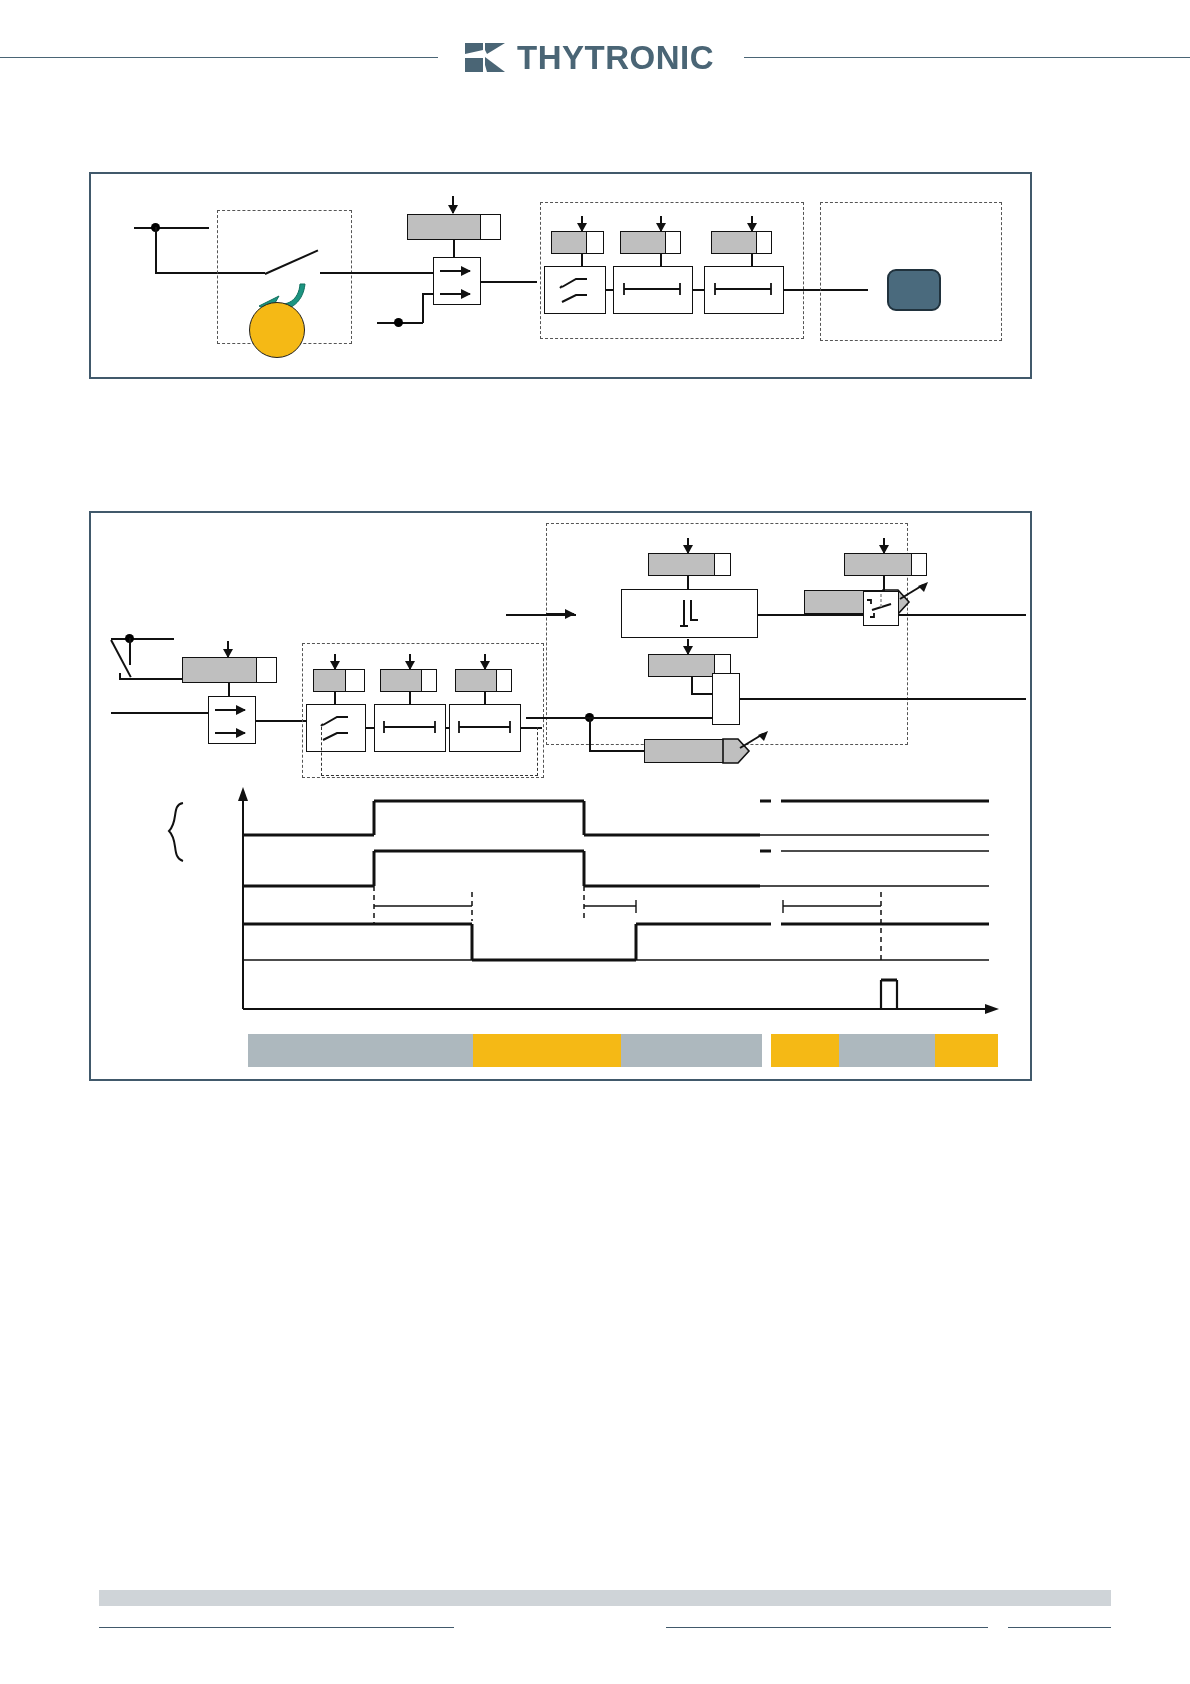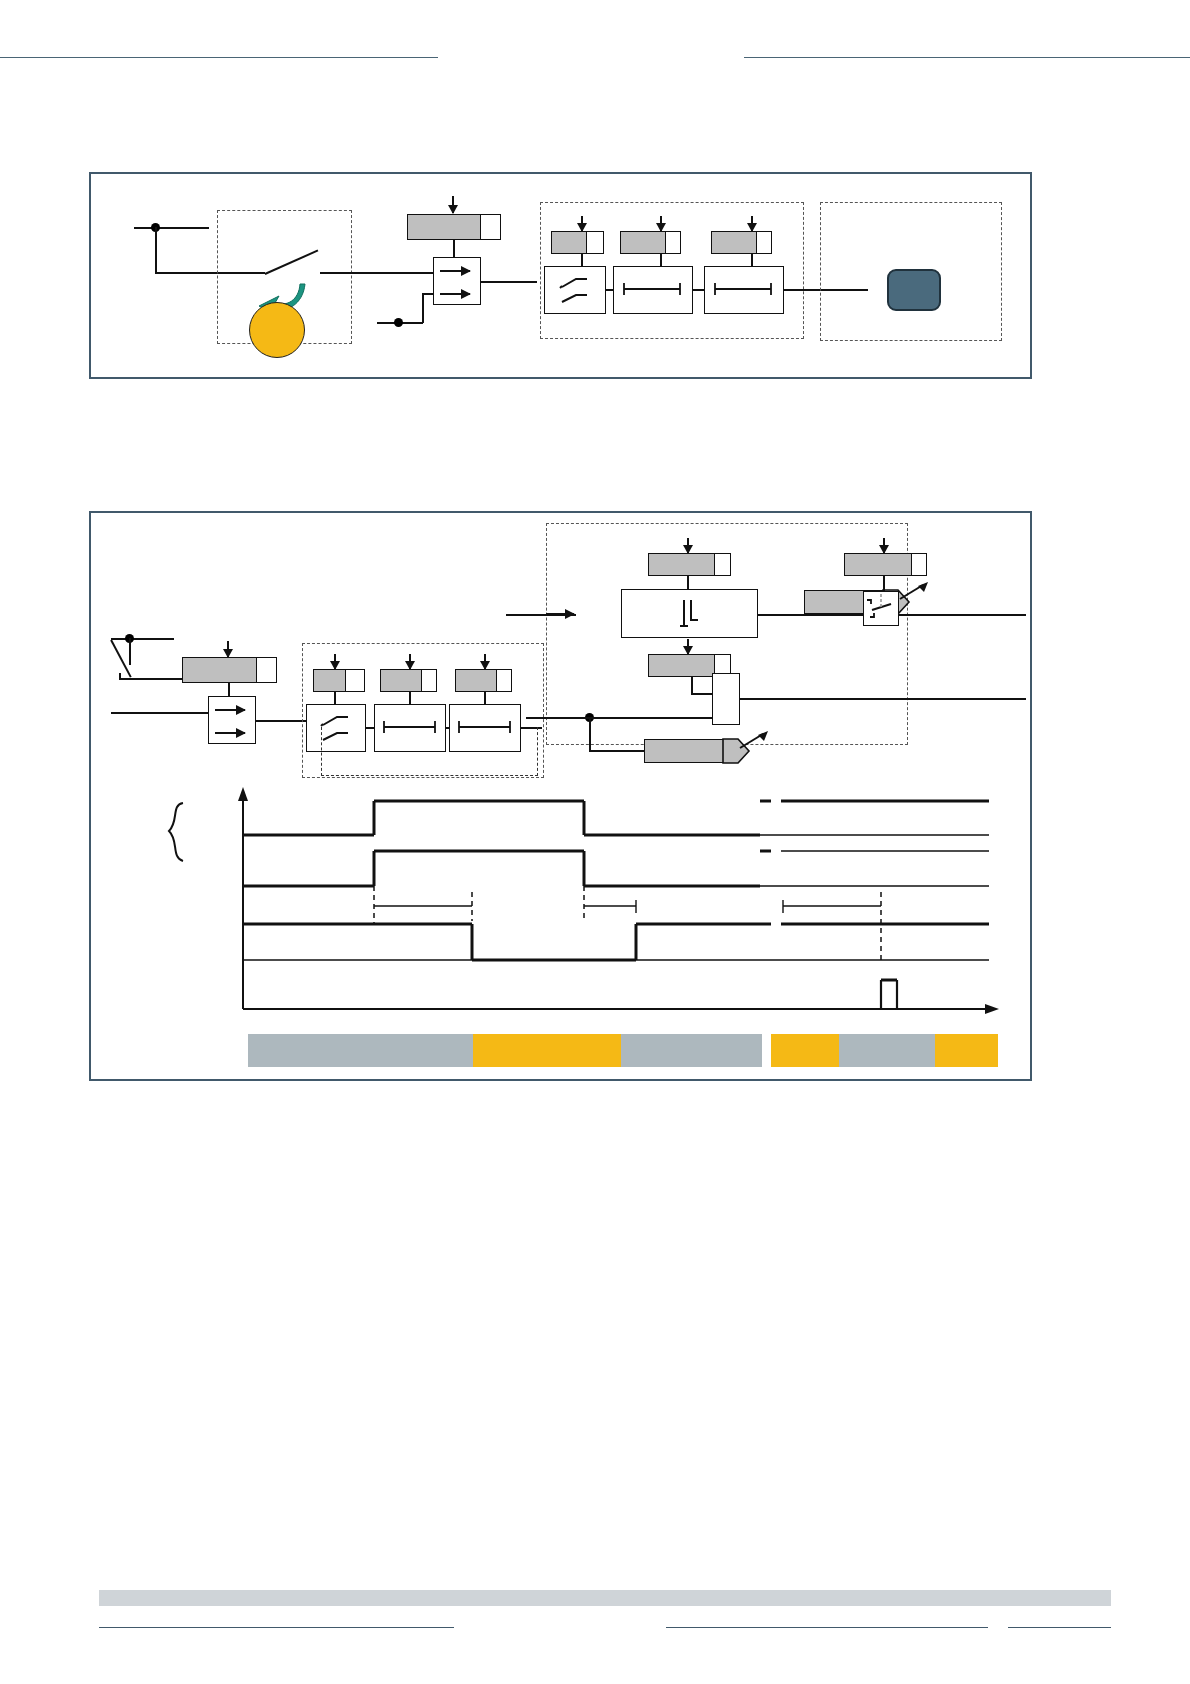--- a/index.html
+++ b/index.html
@@ -86,20 +86,31 @@
   .f-rule.a{left:99px;width:355px;}
   .f-rule.b{left:666px;width:322px;}
   .f-rule.c{left:1008px;width:103px;}
 </style>
 </head>
 <body>
 
 <div id="header">
   <div class="hdr-rule left"></div>
   <div class="hdr-rule right"></div>
+  <div id="logo">
+    <span class="logo-mark">
+      <svg width="44" height="33" viewBox="0 0 44 33">
+        <polygon points="2,2 20,2 20,9 2,13" fill="#4a6575"></polygon>
+        <polygon points="22,2 42,2 24,13 22,9" fill="#4a6575"></polygon>
+        <polygon points="2,17 20,17 20,31 2,31" fill="#4a6575"></polygon>
+        <polygon points="22,16 42,31 24,31 22,24" fill="#4a6575"></polygon>
+      </svg>
+    </span>
+    <span class="logo-text">THYTRONIC</span>
+  </div>
 </div>
 
 <div class="figure" id="figure-1">
   <div class="fig-inner">
 
     <div class="wire h" style="left:43px;top:53px;width:75px;"></div>
     <div class="node" style="left:60px;top:49px;"></div>
     <div class="wire v" style="left:64px;top:53px;height:46px;"></div>
     <div class="wire h" style="left:64px;top:98px;width:110px;"></div>
 

